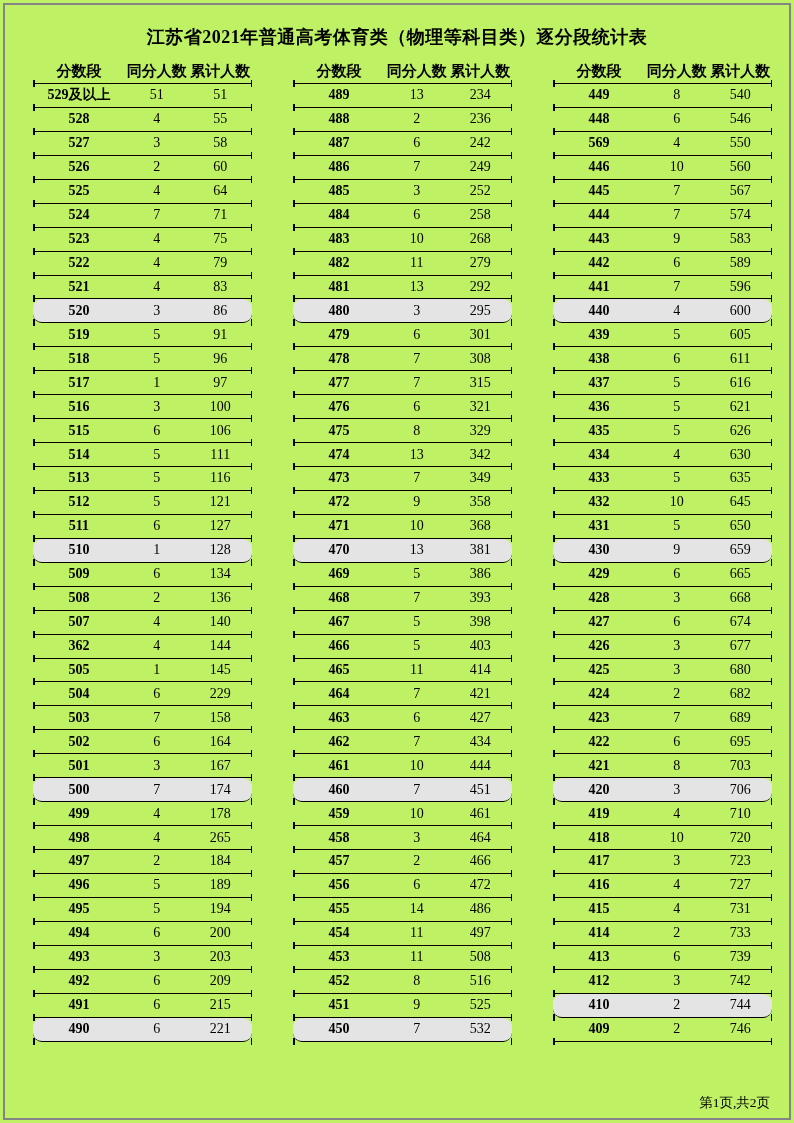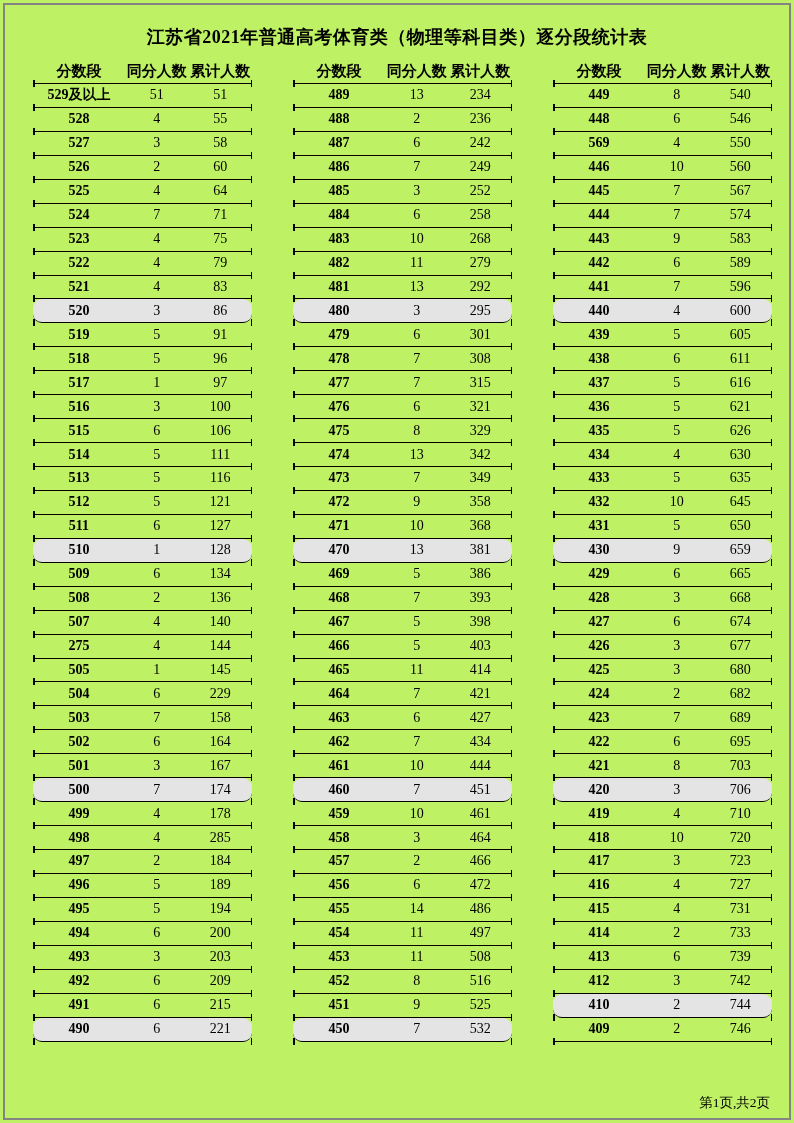--- a/index.html
+++ b/index.html
@@ -154,21 +154,21 @@
             <div class="cell c0">508</div>
             <div class="cell c1">2</div>
             <div class="cell c2">136</div>
           </div>
           <div class="row">
             <div class="cell c0">507</div>
             <div class="cell c1">4</div>
             <div class="cell c2">140</div>
           </div>
           <div class="row">
-            <div class="cell c0">275</div>
+            <div class="cell c0">362</div>
             <div class="cell c1">4</div>
             <div class="cell c2">144</div>
           </div>
           <div class="row">
             <div class="cell c0">505</div>
             <div class="cell c1">1</div>
             <div class="cell c2">145</div>
           </div>
           <div class="row">
             <div class="cell c0">504</div>
@@ -196,21 +196,21 @@
             <div class="cell c2">174</div>
           </div>
           <div class="row">
             <div class="cell c0">499</div>
             <div class="cell c1">4</div>
             <div class="cell c2">178</div>
           </div>
           <div class="row">
             <div class="cell c0">498</div>
             <div class="cell c1">4</div>
-            <div class="cell c2">285</div>
+            <div class="cell c2">265</div>
           </div>
           <div class="row">
             <div class="cell c0">497</div>
             <div class="cell c1">2</div>
             <div class="cell c2">184</div>
           </div>
           <div class="row">
             <div class="cell c0">496</div>
             <div class="cell c1">5</div>
             <div class="cell c2">189</div>

